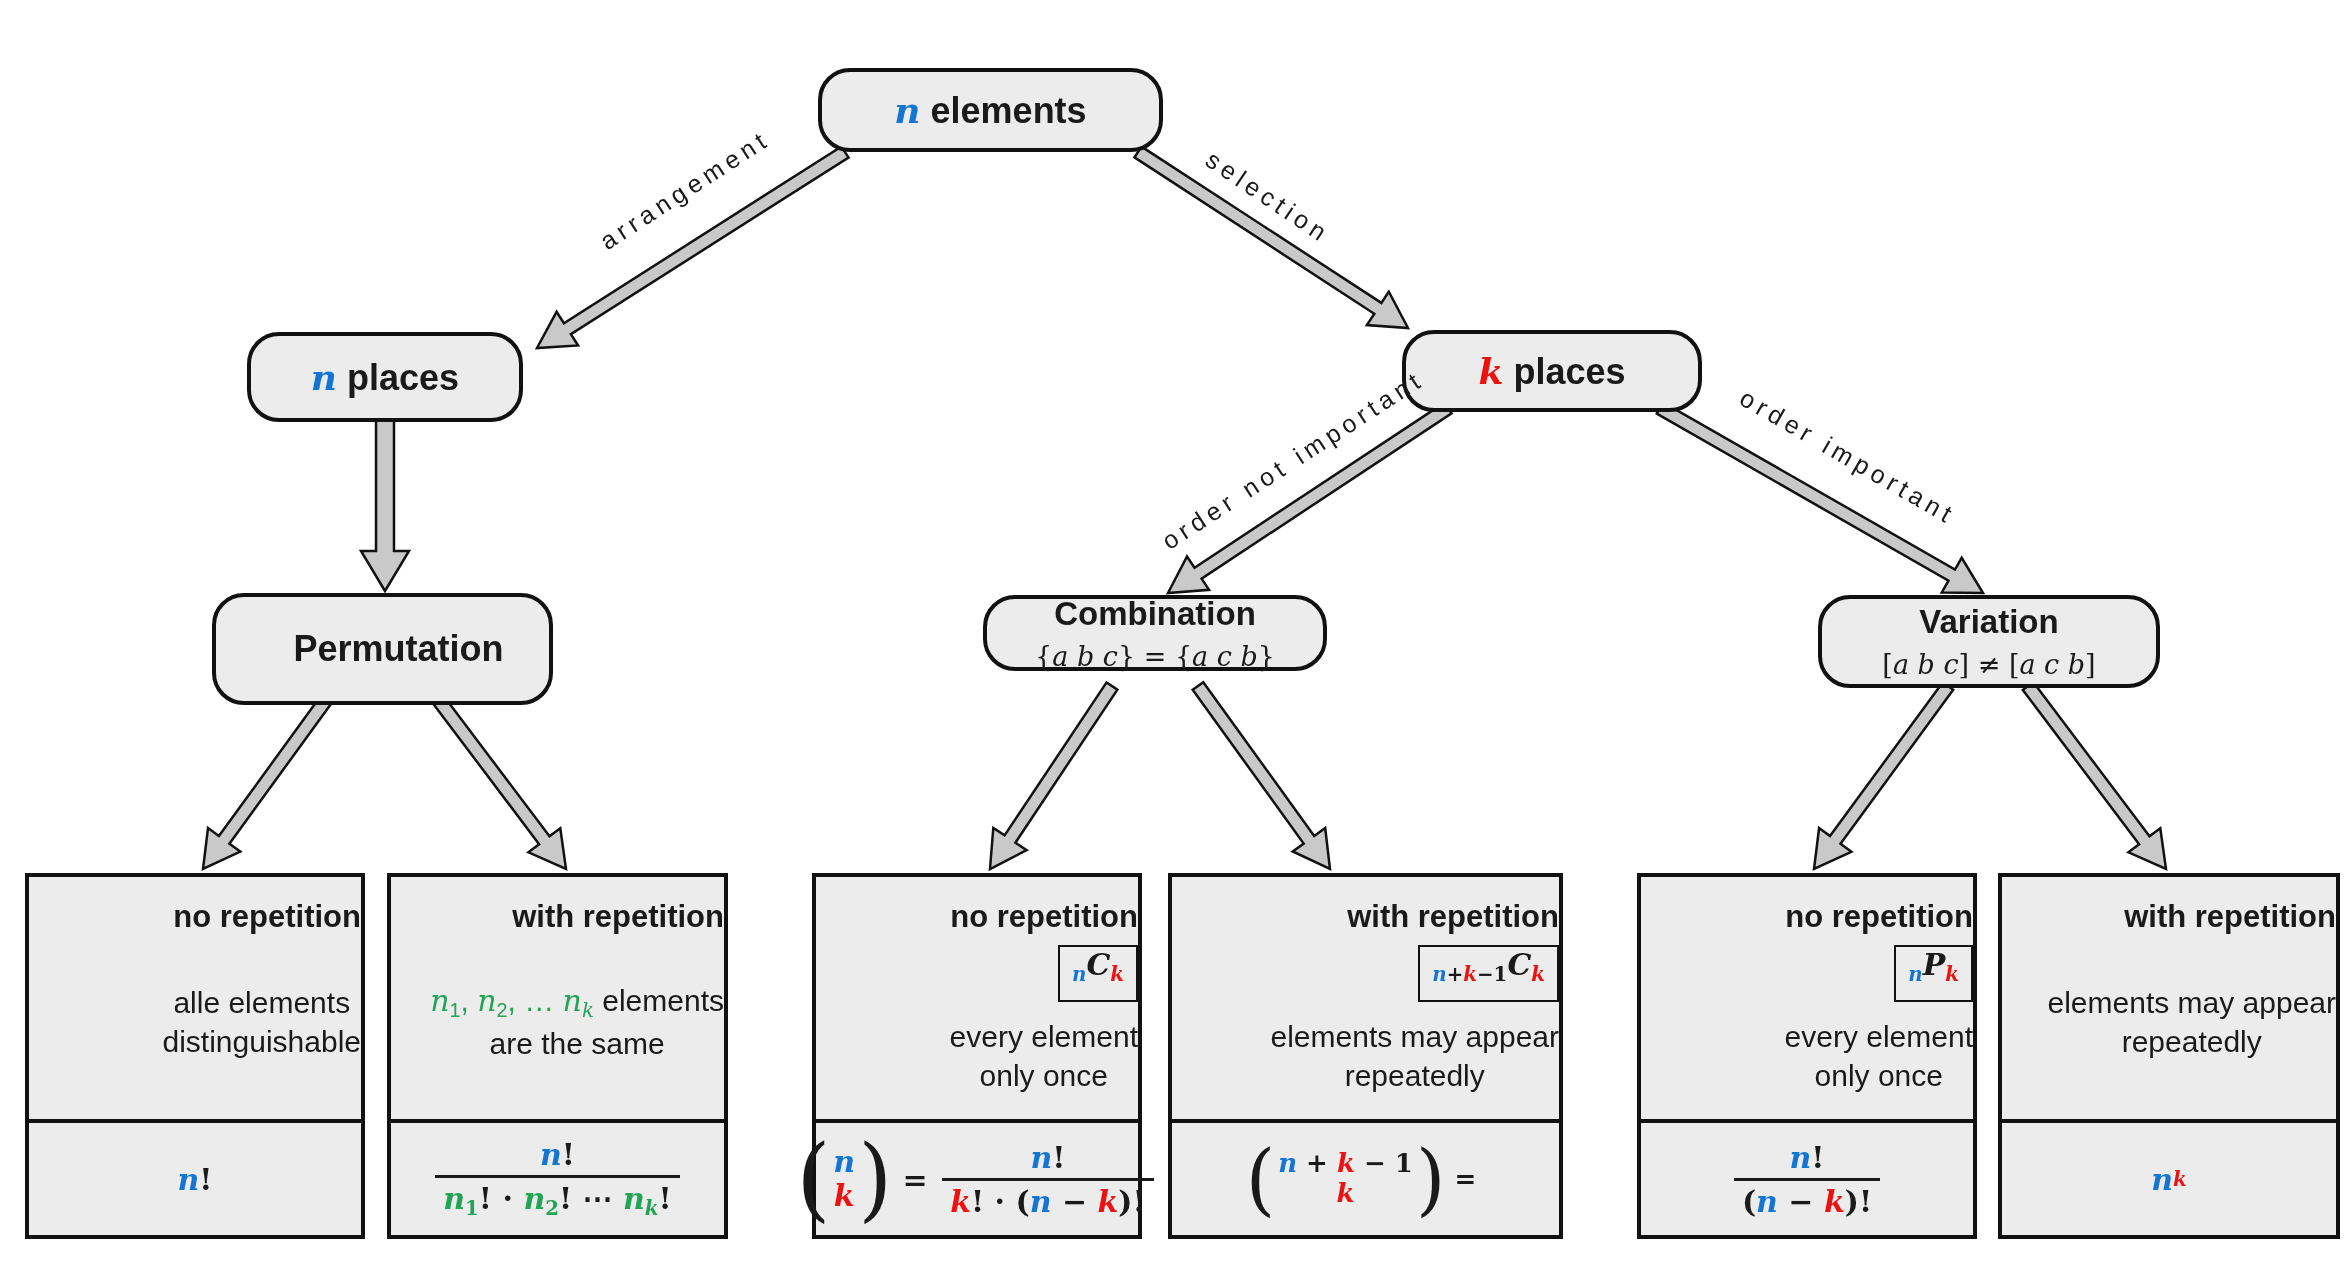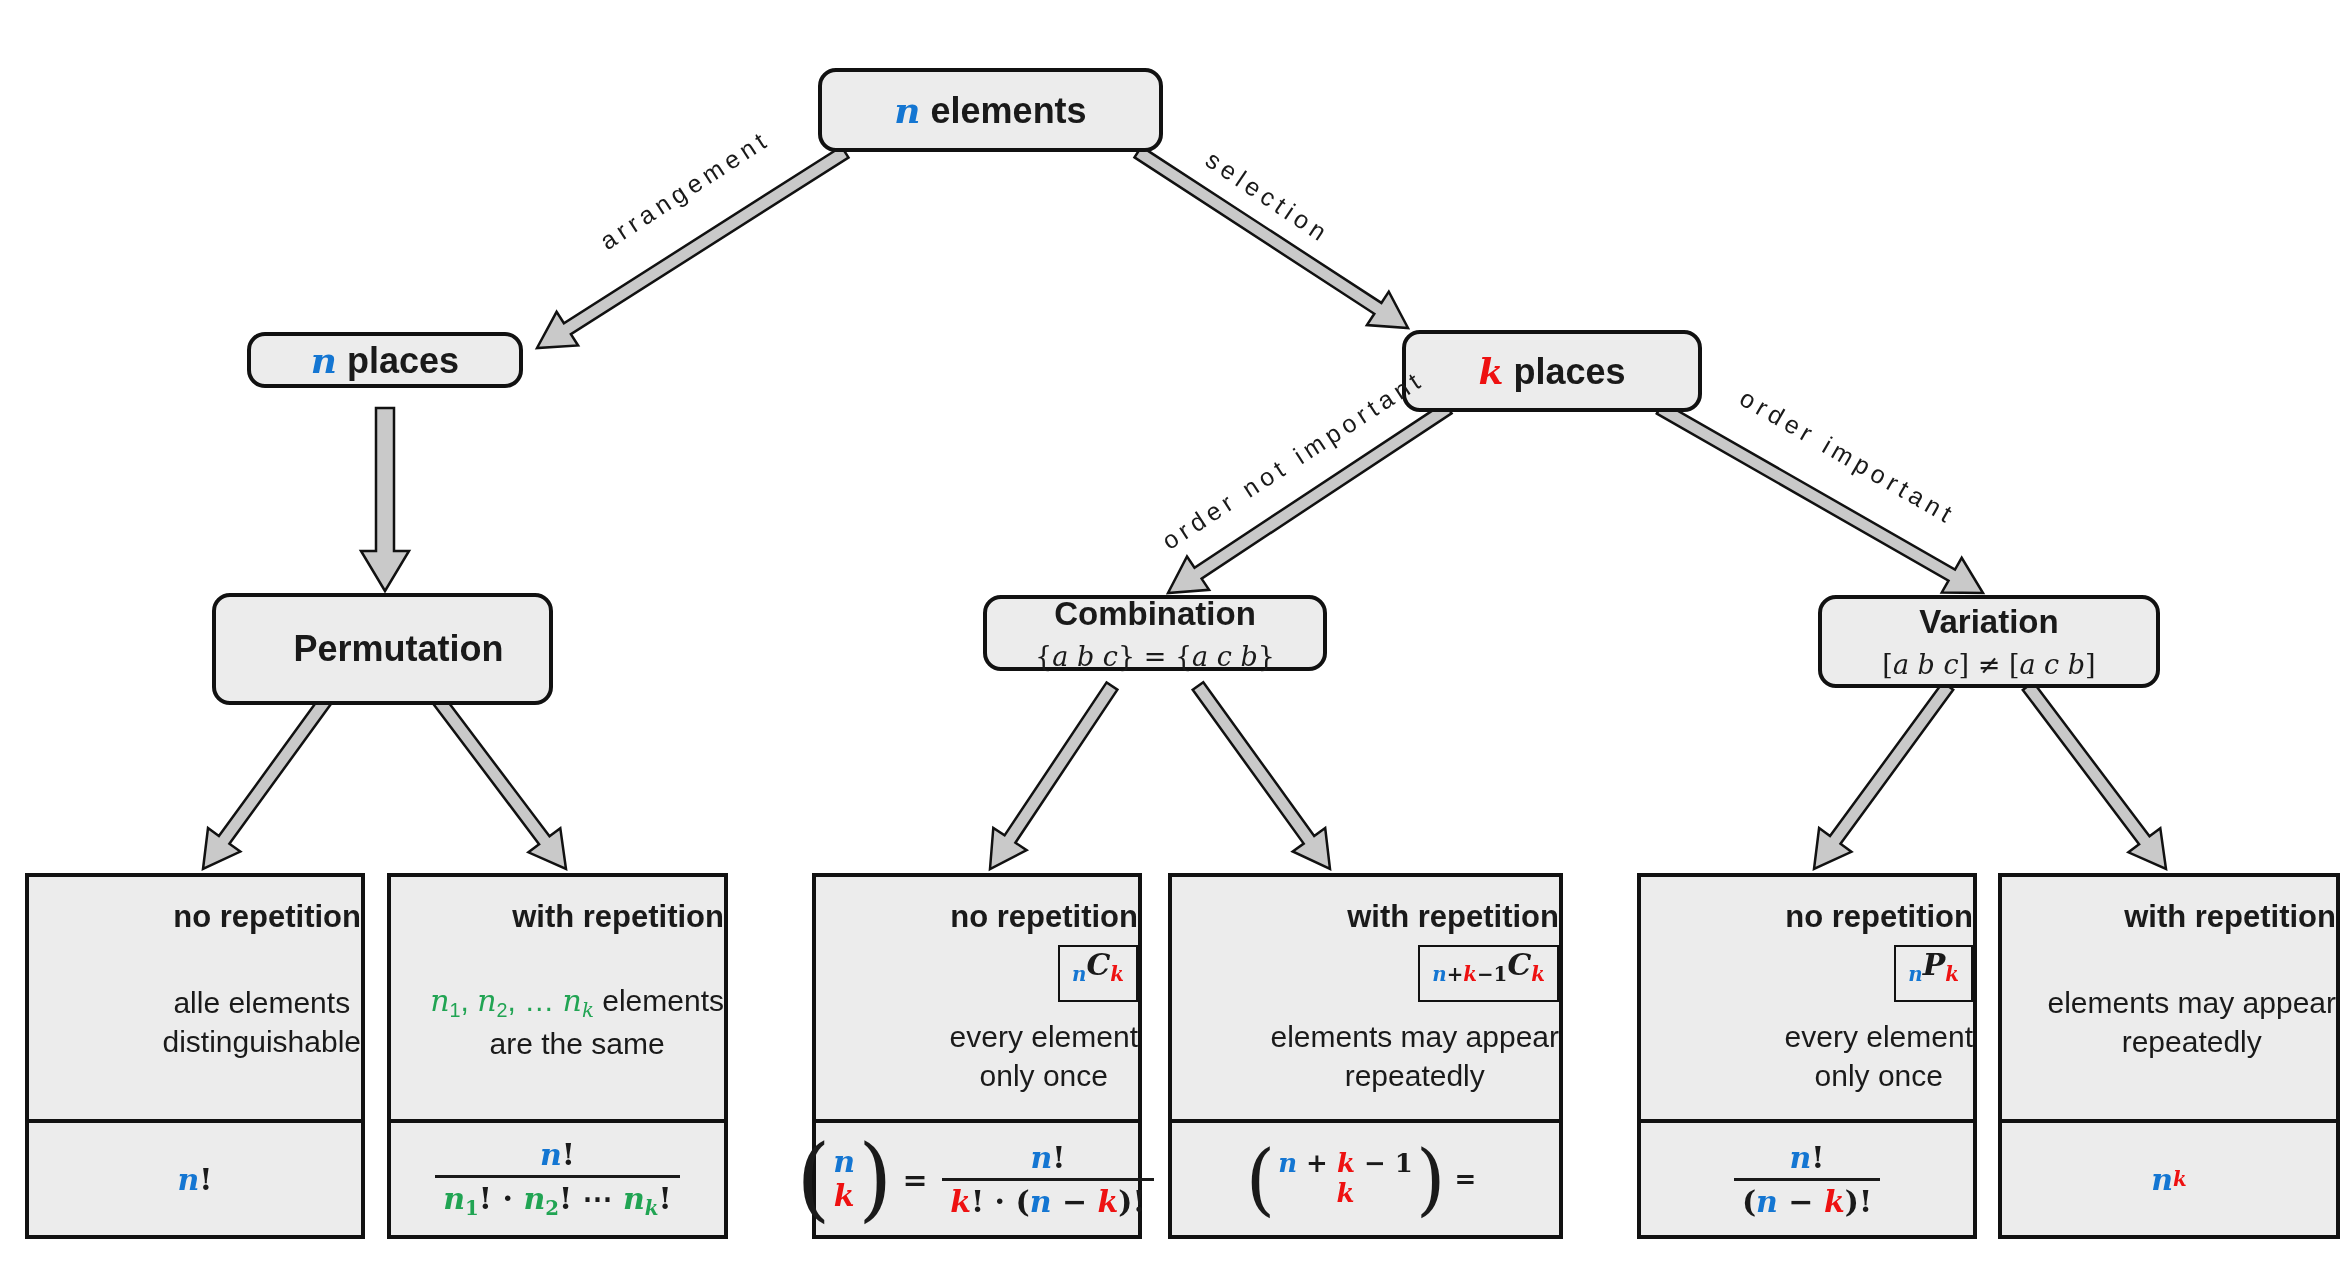--- a/index.html
+++ b/index.html
@@ -1,20 +1,20 @@
 <!DOCTYPE html>
 <html><head>
 <meta charset="utf-8">
 <style>
   html,body{margin:0;padding:0;background:#fff;}
   .canvas{position:relative;width:2349px;height:1281px;background:#ffffff;
           font-family:"Liberation Sans",sans-serif;color:#1a1a1a;overflow:hidden;}
   #arrow-svg{position:absolute;left:0;top:0;}
   .node{position:absolute;box-sizing:border-box;background:#ececec;border:4px solid #111;
-        border-radius:18px;display:flex;flex-direction:column;align-items:center;justify-content:center;}
+        border-radius:32px;display:flex;flex-direction:column;align-items:center;justify-content:center;}
   .node-title{font-size:36px;font-weight:bold;white-space:nowrap;}
   .node-subtitle{font-family:"DejaVu Serif",serif;font-size:27px;margin-top:8px;white-space:nowrap;}
   .tok-m{font-family:"DejaVu Serif",serif;font-style:italic;}
   .edge-label{position:absolute;font-size:25px;letter-spacing:5px;color:#1a1a1a;
               white-space:nowrap;transform-origin:center;}
   #lbl-arrangement{left:685px;top:190px;transform:translate(-50%,-50%) rotate(-33deg);}
   #lbl-selection{left:1268px;top:197px;transform:translate(-50%,-50%) rotate(34deg);}
   #lbl-order-not-important{left:1293px;top:460px;transform:translate(-50%,-50%) rotate(-33deg);}
   #lbl-order-important{left:1848px;top:457px;transform:translate(-50%,-50%) rotate(30deg);}
   .leaf{position:absolute;box-sizing:border-box;background:#ececec;border:4px solid #111;
@@ -54,21 +54,21 @@
       <polygon points="422.8,689.9 539.1,844.2 528.4,852.3 566,869 560.3,828.2 549.5,836.3 433.2,682.1" fill="#c9c9c9" stroke="#111111" stroke-width="2.5"></polygon>
       <polygon points="1106.6,682.4 1004.6,835.4 993.3,828 990,869 1026.6,850.1 1015.4,842.7 1117.4,689.6" fill="#c9c9c9" stroke="#111111" stroke-width="2.5"></polygon>
       <polygon points="1192.7,689.8 1303.7,843.6 1292.7,851.5 1330,869 1325.2,828.1 1314.2,836 1203.3,682.2" fill="#c9c9c9" stroke="#111111" stroke-width="2.5"></polygon>
       <polygon points="1942.8,682.2 1830,836.1 1819.1,828.1 1814,869 1851.4,851.8 1840.5,843.8 1953.2,689.8" fill="#c9c9c9" stroke="#111111" stroke-width="2.5"></polygon>
       <polygon points="2022.8,689.9 2139.1,844.2 2128.4,852.3 2166,869 2160.3,828.2 2149.5,836.3 2033.2,682.1" fill="#c9c9c9" stroke="#111111" stroke-width="2.5"></polygon>
     </svg>
 
   <div class="node" id="node-n-elements" style="left:818px;top:68px;width:345px;height:84px;">
     <div class="node-title"><span class="tok-m" style="color: rgb(20, 118, 210);">n</span><span> elements</span></div>
   </div>
-  <div class="node" id="node-n-places" style="left:247px;top:332px;width:276px;height:56px;">
+  <div class="node" id="node-n-places" style="left:247px;top:332px;width:276px;height:90px;">
     <div class="node-title"><span class="tok-m" style="color: rgb(20, 118, 210);">n</span><span> places</span></div>
   </div>
   <div class="node" id="node-k-places" style="left:1402px;top:330px;width:300px;height:82px;">
     <div class="node-title"><span class="tok-m" style="color: rgb(238, 17, 17);">k</span><span> places</span></div>
   </div>
   <div class="node" id="node-permutation" style="left:212px;top:593px;width:341px;height:112px;padding-left:32px;">
     <div class="node-title"><span>Permutation</span></div>
   </div>
   <div class="node" id="node-combination" style="left:983px;top:595px;width:344px;height:76px;">
     <div class="node-title" style="font-size:33px;"><span>Combination</span></div>

